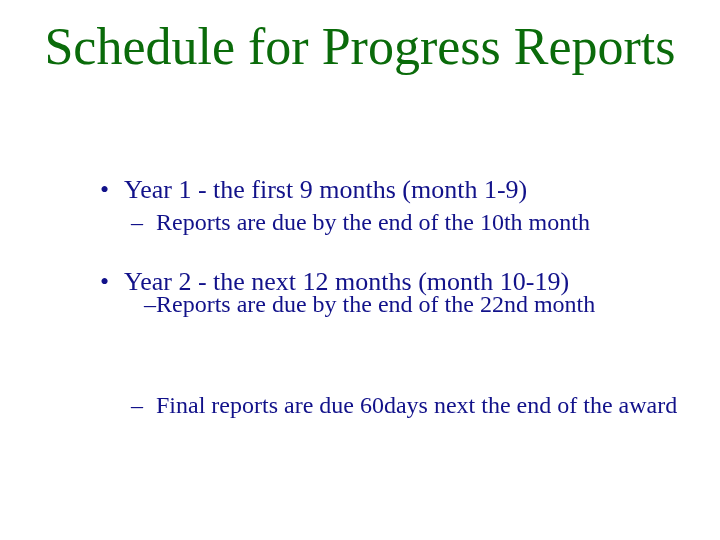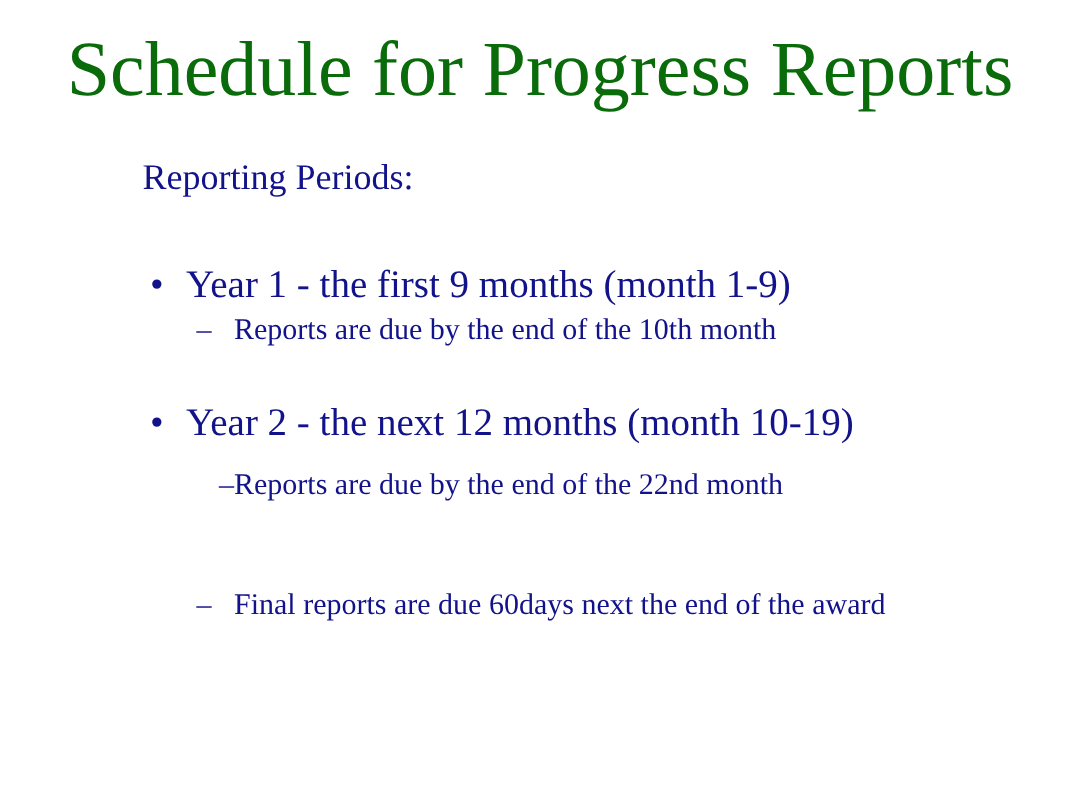--- a/index.html
+++ b/index.html
@@ -42,46 +42,45 @@
     color: #12128a;
     white-space: nowrap;
   }
   .lvl1 {
     left: 100px;
     font-size: 26px;
     line-height: 1.2;
   }
   .lvl2 {
     left: 131px;
-    font-size: 20px;
+    font-size: 24px;
     line-height: 1.2;
   }
   .marker1 {
     display: inline-block;
     width: 24px;
   }
   .marker2 {
     display: inline-block;
     width: 25px;
   }
   .t1 { top: 174px; }
   .s1 { top: 208px; }
   .t2 { top: 266px; }
-  .s2 { top: 311px; text-align: right; }
+  .s2 { top: 290px; text-align: right; }
   .t3 { top: 359px; }
   .s3 { top: 391px; }
 </style>
 </head>
 <body>
 
 <div class="slide">
 
   <h1 class="title">Schedule for Progress Reports</h1>
 
-  <div class="subtitle">Reporting Periods:</div>
 
   <div class="line lvl1 t1">
     <span class="marker1">•</span><span>Year 1 - the first 9 months (month 1-9)</span>
   </div>
   <div class="line lvl2 s1">
     <span class="marker2">–</span><span>Reports are due by the end of the 10th month</span>
   </div>
 
   <div class="line lvl1 t2">
     <span class="marker1">•</span><span>Year 2 - the next 12 months (month 10-19)</span>

